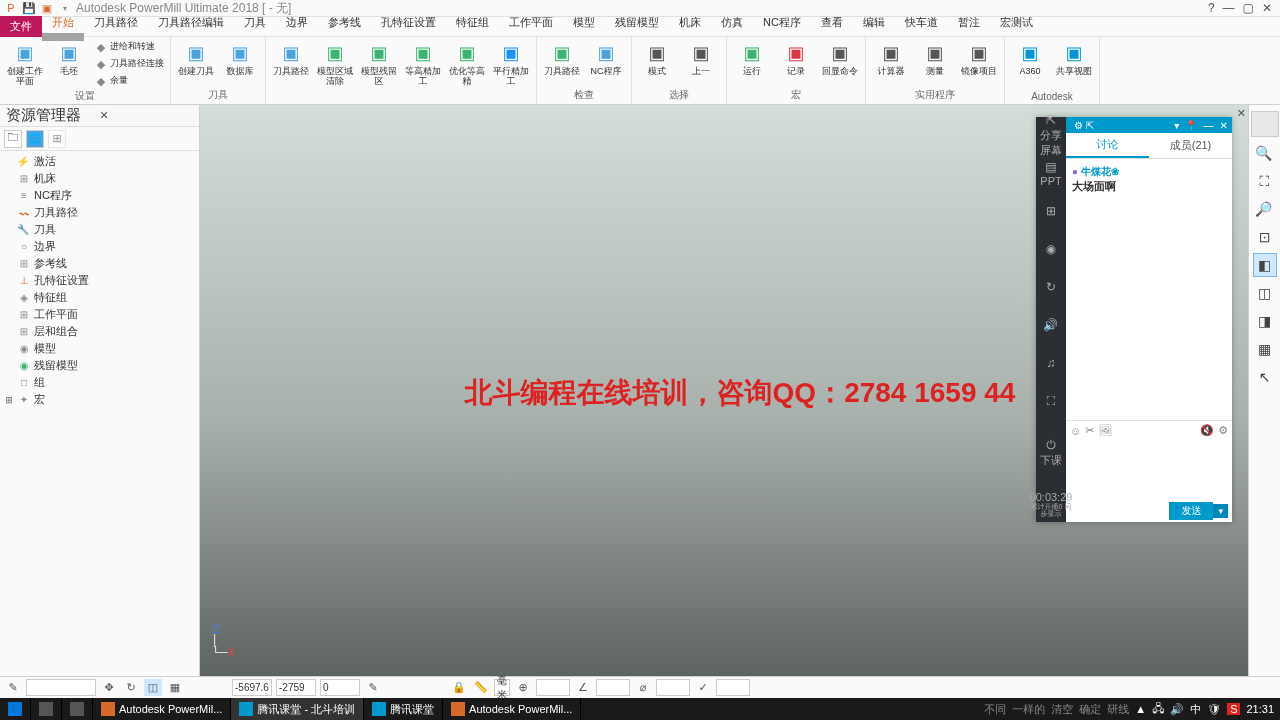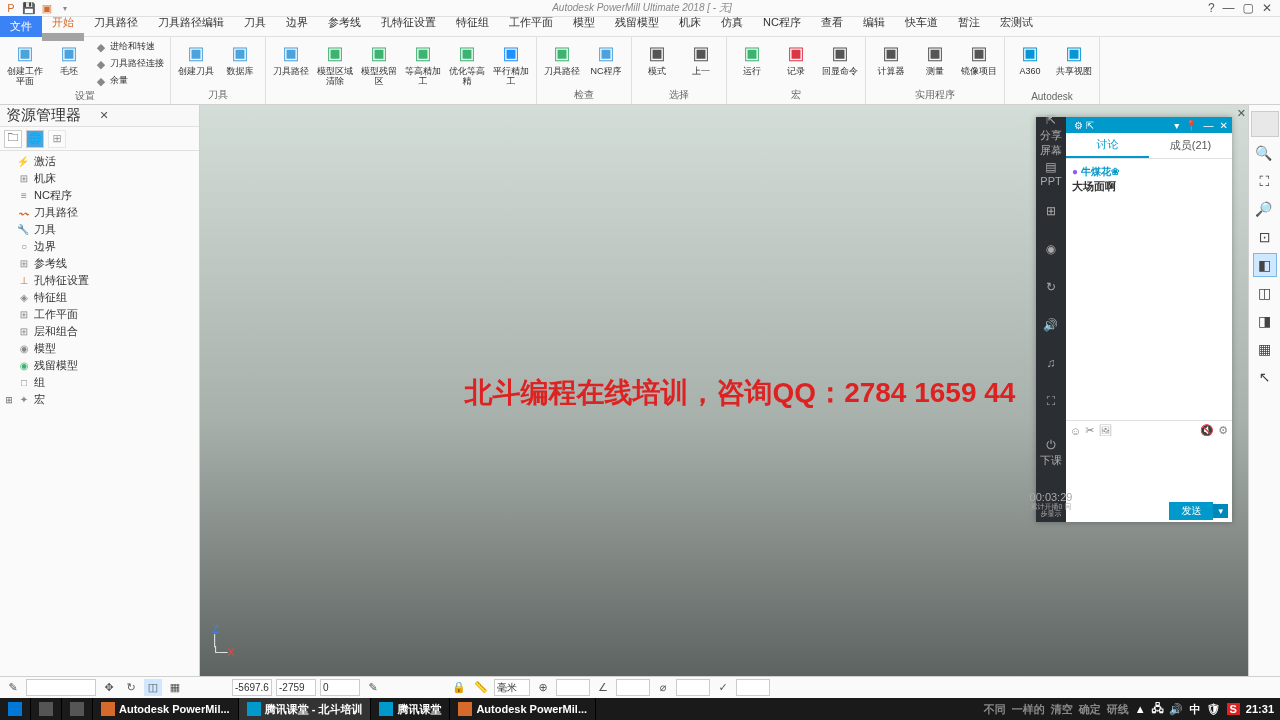--- a/index.html
+++ b/index.html
@@ -2,27 +2,27 @@
 <html><head>
 <meta charset="utf-8">
 <style>
 * { margin: 0; padding: 0; box-sizing: border-box; font-family: "Microsoft YaHei", Arial, sans-serif; font-size: 11px; }
 body { width: 1280px; height: 720px; overflow: hidden; background: #f0f0f0; position: relative; }
 
 
 .titlebar { height: 17px; background: #fafafa; display: flex; align-items: center; border-bottom: 1px solid #e0e0e0; }
 .titlebar .qat { display: flex; align-items: center; gap: 4px; padding: 0 4px; }
 .titlebar .qat span { width: 14px; height: 14px; display: inline-flex; align-items: center; justify-content: center; color: #d56a2c; }
-.titlebar .title { flex: 1; text-align: center; color: #888; font-size: 10px; font-style: italic; }
+.titlebar .title { flex: 1; text-align: left; color: #888; font-size: 12px; }
 .titlebar .controls { display: flex; align-items: center; gap: 8px; padding-right: 8px; }
 .titlebar .controls span { font-size: 12px; color: #555; cursor: pointer; }
 
 
 .ribbon-tabs { height: 20px; background: #fafafa; display: flex; align-items: center; border-bottom: 1px solid #e0e0e0; }
-.ribbon-tabs .file-tab { background: #3b82f6; color: #fff; padding: 3px 10px; font-size: 11px; }
+.ribbon-tabs .file-tab { background: #be185d; color: #fff; padding: 3px 10px; font-size: 11px; }
 .ribbon-tabs .tab { padding: 3px 10px; font-size: 11px; color: #333; cursor: pointer; }
 .ribbon-tabs .tab.active { color: #d56a2c; border-bottom: 8px solid #a3a3a3; }
 
 
 .ribbon-body { height: 68px; background: #fafafa; display: flex; border-bottom: 1px solid #d0d0d0; }
 .ribbon-group { display: flex; flex-direction: column; border-right: 1px solid #e0e0e0; padding: 2px 4px 0 4px; }
 .ribbon-group .items { display: flex; align-items: flex-start; gap: 2px; flex: 1; }
 .ribbon-group .gname { text-align: center; font-size: 10px; color: #666; padding-bottom: 2px; }
 .ritem { display: flex; flex-direction: column; align-items: center; width: 42px; cursor: pointer; padding-top: 2px; }
 .ritem .icon { width: 24px; height: 24px; display: flex; align-items: center; justify-content: center; font-size: 18px; }
@@ -84,21 +84,21 @@
 .close-x { position: absolute; top: 2px; right: 34px; font-size: 11px; color: #555; cursor: pointer; }
 .cube { width: 28px; height: 26px; background: #e8e8e8; border: 1px solid #ccc; }
 
 
 .status { position: absolute; bottom: 22px; left: 0; right: 0; height: 22px; background: #fafafa; border-top: 1px solid #d0d0d0; display: flex; align-items: center; gap: 4px; padding: 0 4px; }
 .status .dd { width: 70px; height: 17px; border: 1px solid #ccc; background: #fff; }
 .status .btn { width: 18px; height: 17px; border: 1px solid transparent; font-size: 11px; display: inline-flex; align-items: center; justify-content: center; color: #555; cursor: pointer; }
 .status .inp { width: 40px; height: 17px; border: 1px solid #ccc; background: #fff; font-size: 10px; padding: 0 2px; color: #333; display: inline-flex; align-items: center; }
 
 
-.taskbar { position: absolute; bottom: 0; left: 0; right: 0; height: 22px; background: #1a1a1a; display: flex; align-items: center; font-weight: bold; }
+.taskbar { position: absolute; bottom: 0; left: 0; right: 0; height: 22px; background: #1a1a1a; display: flex; align-items: center; }
 .taskbar .tbtn { height: 22px; padding: 0 8px; display: flex; align-items: center; gap: 4px; color: #fff; font-size: 10px; cursor: pointer; border-right: 1px solid #000; }
 .taskbar .tbtn.active { background: #333; }
 .taskbar .tbtn .icon { width: 14px; height: 14px; background: #555; display: inline-block; }
 .taskbar .tray { margin-left: auto; display: flex; align-items: center; gap: 6px; padding-right: 6px; color: #fff; font-size: 10px; }
 .taskbar .tray span { cursor: pointer; }
 </style>
 </head>
 <body>
 
 <div class="titlebar">
@@ -480,21 +480,21 @@
   <span class="btn" style="background:#cfe8ff">◫</span>
   <span class="btn">▦</span>
   <span style="width:40px"></span>
   <span class="inp">-5697.6</span>
   <span class="inp">-2759</span>
   <span class="inp">0</span>
   <span class="btn">✎</span>
   <span style="width:60px"></span>
   <span class="btn">🔒</span>
   <span class="btn">📏</span>
-  <span class="inp" style="width:36px">毫米</span>
+  <span class="inp" style="width:16px">毫米</span>
   <span class="btn">⊕</span>
   <span class="inp" style="width:34px"></span>
   <span class="btn">∠</span>
   <span class="inp" style="width:34px"></span>
   <span class="btn">⌀</span>
   <span class="inp" style="width:34px"></span>
   <span class="btn">✓</span>
   <span class="inp" style="width:34px"></span>
 </div>
 

